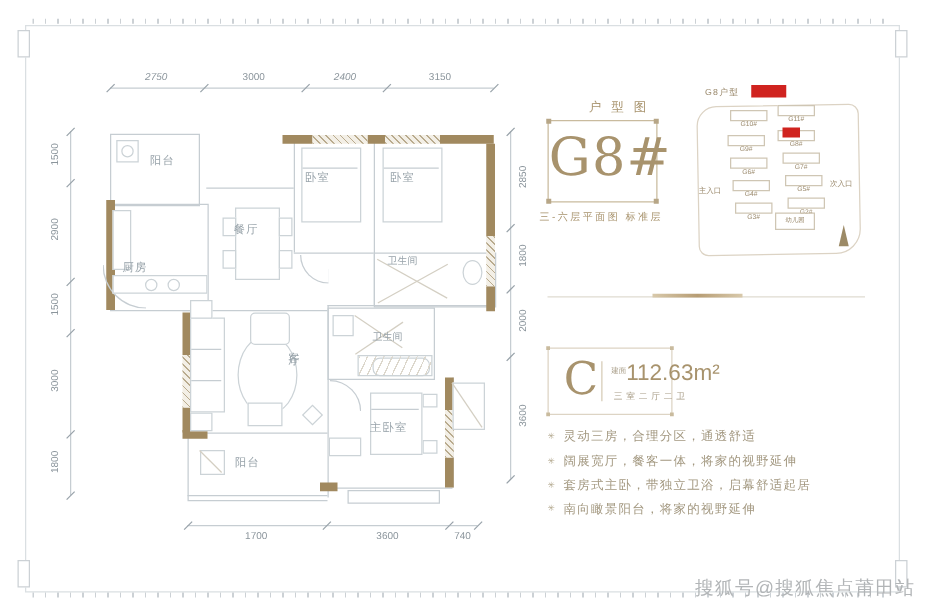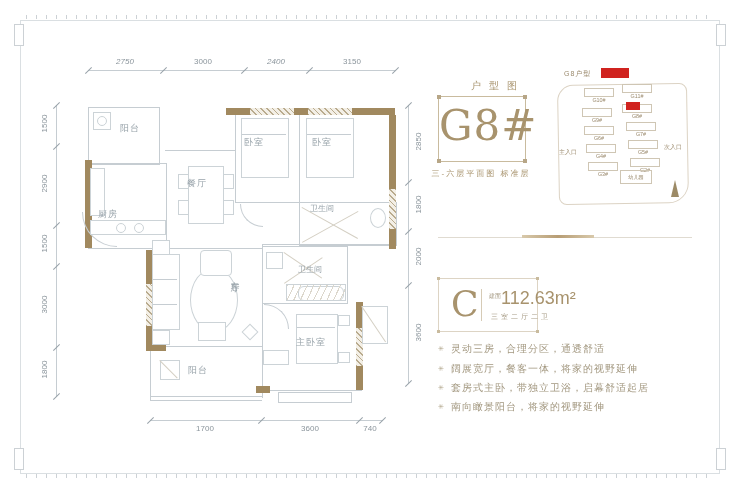--- a/index.html
+++ b/index.html
@@ -301,14 +301,15 @@
     <div class="kgbox">
         <span>幼儿园</span>
       </div>
 
     <div class="entr" style="left:559px;top:148px;">主入口</div>
     <div class="entr" style="left:664px;top:143px;">次入口</div>
 
     <div class="needle" style="left:671px;top:180px;"></div>
   </div>
 
+  <div class="watermark">搜狐号@搜狐焦点莆田站</div>
 
 </div>
 
 </body></html>

